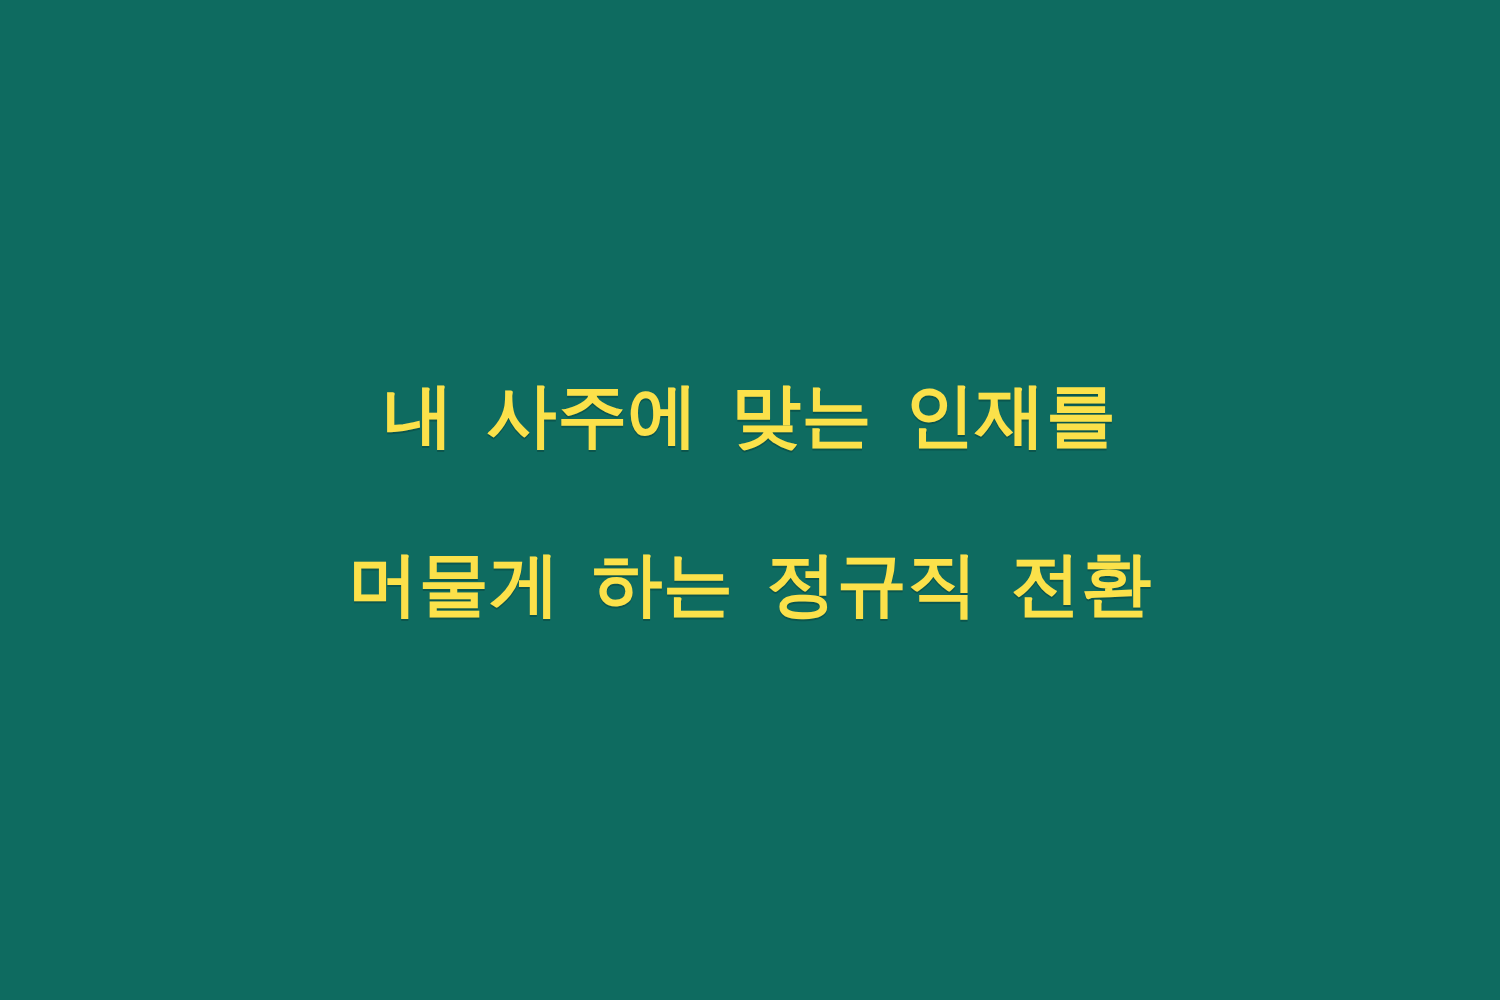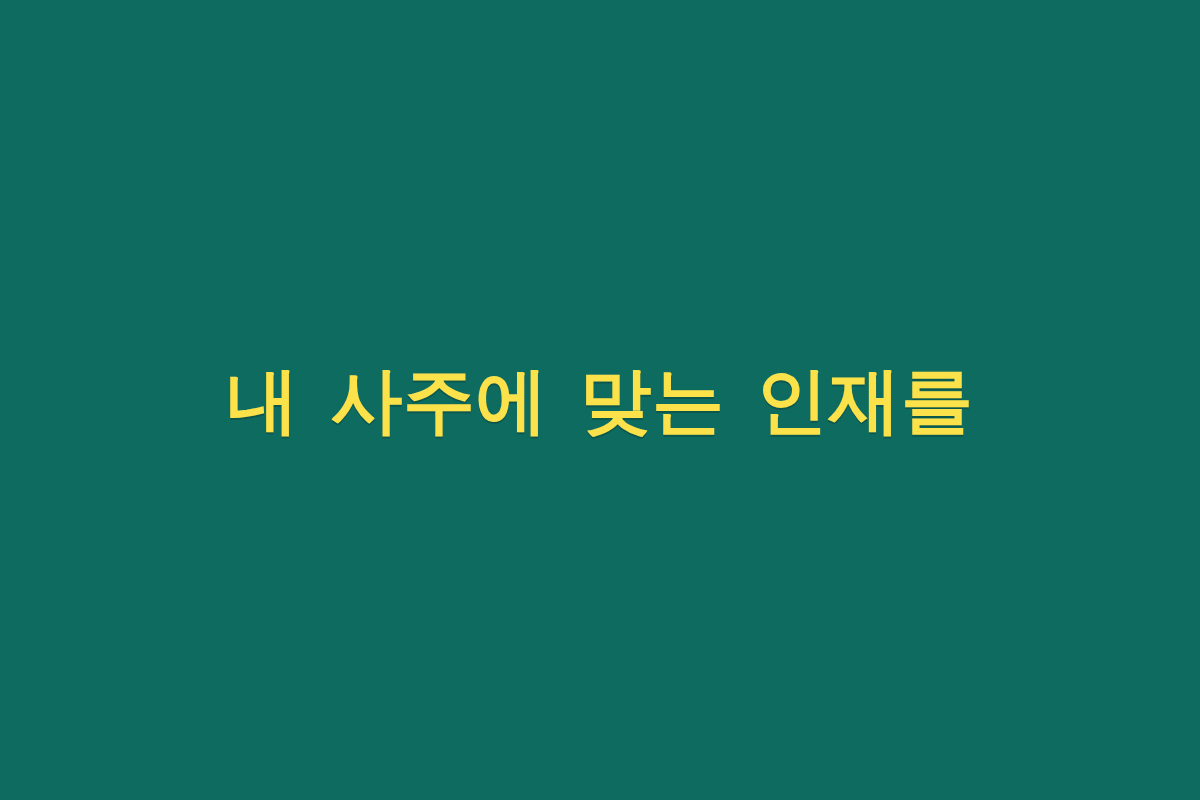--- a/index.html
+++ b/index.html
@@ -46,17 +46,18 @@
   #headline .headline-line {
     display: block;
     white-space: nowrap;
   }
 </style>
 </head>
 <body>
 
 <div id="title-card" style="background-color: rgb(14, 107, 96);">
 
-  <h1 id="headline" style="color: rgb(251, 225, 74); font-size: 72px; line-height: 135px;">
+  <h1 id="headline" style="color: rgb(251, 225, 74); font-size: 56px; line-height: 135px;">
     <span class="headline-line">내 사주에 맞는 인재를</span>
+    <span class="headline-line">머물게 하는 정규직 전환</span>
   </h1>
 
 </div>
 
 </body></html>

